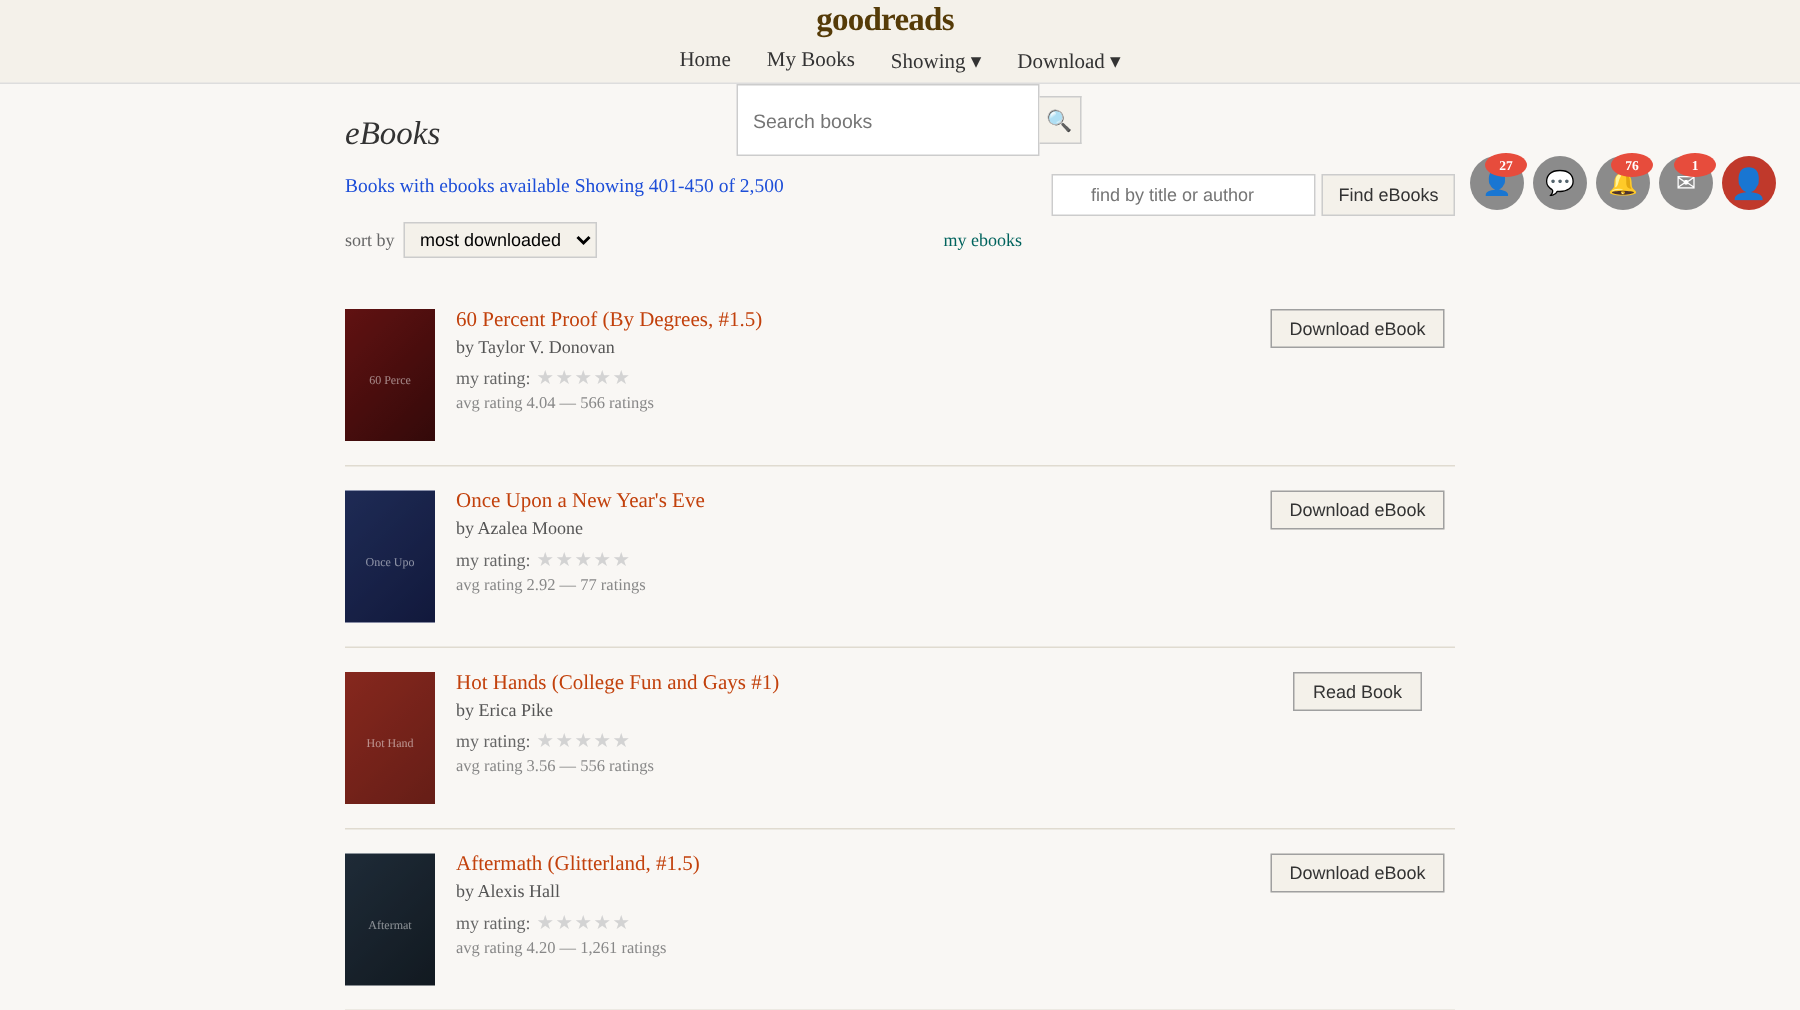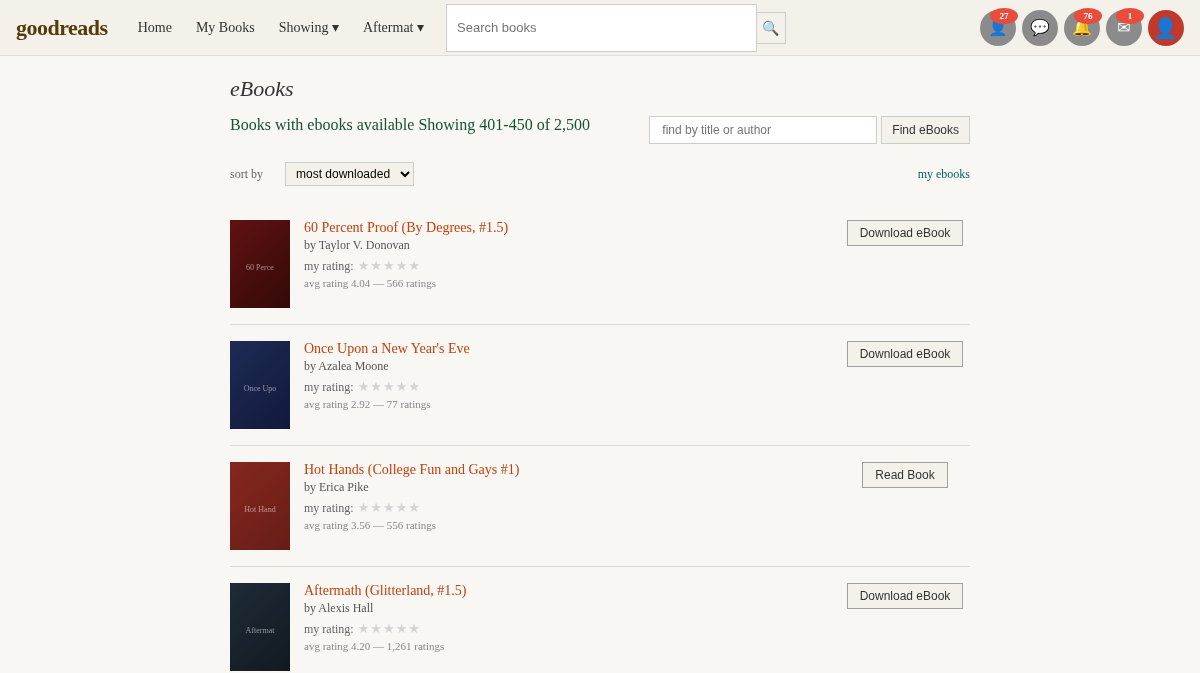--- a/index.html
+++ b/index.html
@@ -7,20 +7,21 @@
 
     
     .navbar {
       background: #f4f1ea;
       border-bottom: 1px solid #ddd;
       display: flex;
       align-items: center;
       padding: 0 16px;
       height: 56px;
       position: relative;
+      flex-direction: column;
     }
     .navbar-logo {
       margin-right: 20px;
     }
     .logo-text {
       font-size: 22px;
       color: #553b08;
       font-weight: bold;
       letter-spacing: -0.5px;
     }
@@ -110,34 +111,34 @@
       padding: 20px 20px;
     }
     .page-title {
       font-size: 22px;
       color: #333;
       font-weight: normal;
       margin-bottom: 14px;
       font-style: italic;
     }
     .subtitle {
-      font-size: 16px;
-      color: #14532d;
-      margin-bottom: 28px;
+      font-size: 13px;
+      color: #1d4ed8;
+      margin-bottom: 16px;
     }
     .controls-row {
       display: flex;
       align-items: center;
       justify-content: space-between;
       margin-bottom: 18px;
     }
     .sort-row {
       display: flex;
       align-items: center;
-      gap: 22px;
+      gap: 6px;
       font-size: 12px;
       color: #666;
     }
     .sort-select {
       border: 1px solid #ccc;
       background: #f4f1ea;
       padding: 3px 6px;
       font-size: 12px;
       cursor: pointer;
     }
@@ -221,23 +222,23 @@
     }
 
     
     .find-ebooks {
       float: right;
       margin-left: 20px;
       margin-bottom: 10px;
     }
     .find-ebooks input {
       border: 1px solid #ccc;
-      padding: 5px 12px;
-      font-size: 12px;
-      width: 228px;
+      padding: 5px 25px;
+      font-size: 12px;
+      width: 176px;
       height: 28px;
     }
     .find-ebooks-btn {
       border: 1px solid #ccc;
       background: #f4f1ea;
       color: #333;
       font-size: 12px;
       padding: 5px 10px;
       cursor: pointer;
       height: 28px;
@@ -252,21 +253,21 @@
 <body>
 
 <nav class="navbar">
   <div class="navbar-logo">
     <span class="logo-text">goodreads</span>
   </div>
   <div class="nav-links">
     <a class="nav-link">Home</a>
     <a class="nav-link">My Books</a>
     <a class="nav-link">Showing ▾</a>
-    <a class="nav-link">Aftermat ▾</a>
+    <a class="nav-link">Download ▾</a>
   </div>
   <div class="search-bar">
     <input class="search-input" type="text" placeholder="Search books" style="">
     <button class="search-btn">🔍</button>
   </div>
   <div class="nav-icons">
     <div class="nav-icon-btn">
       <span>👤</span>
       <span class="badge">27</span>
     </div>

